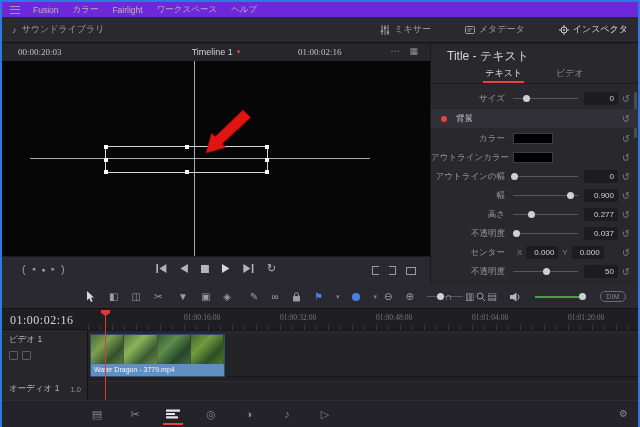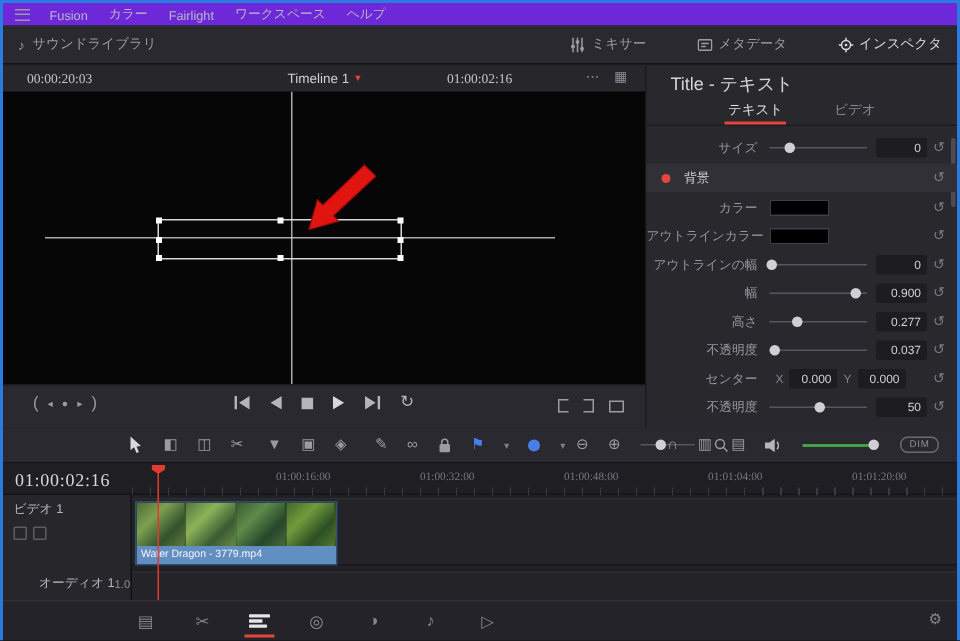--- a/index.html
+++ b/index.html
@@ -399,21 +399,21 @@
     </div>
     <div class="tl-body">
       <div class="thead-col">
         <div style="position:absolute;left:7px;top:4px">
           <div class="tname">ビデオ 1</div>
           <div style="display:flex;gap:4px;margin-top:5px">
             <span class="mini"></span>
             <span class="mini"></span>
           </div>
         </div>
-        <div style="position:absolute;left:24px;top:53px;right:6px;display:flex;align-items:center">
+        <div style="position:absolute;left:7px;top:53px;right:6px;display:flex;align-items:center">
           <span class="tname">オーディオ 1</span>
           <span style="margin-left:auto;font-size:7.5px;color:#8f8f95">1.0</span>
         </div>
       </div>
       <div class="lane-v">
         <div class="clip">
           <div class="thumbs">
             <div class="thumb"></div>
             <div class="thumb"></div>
             <div class="thumb"></div>

